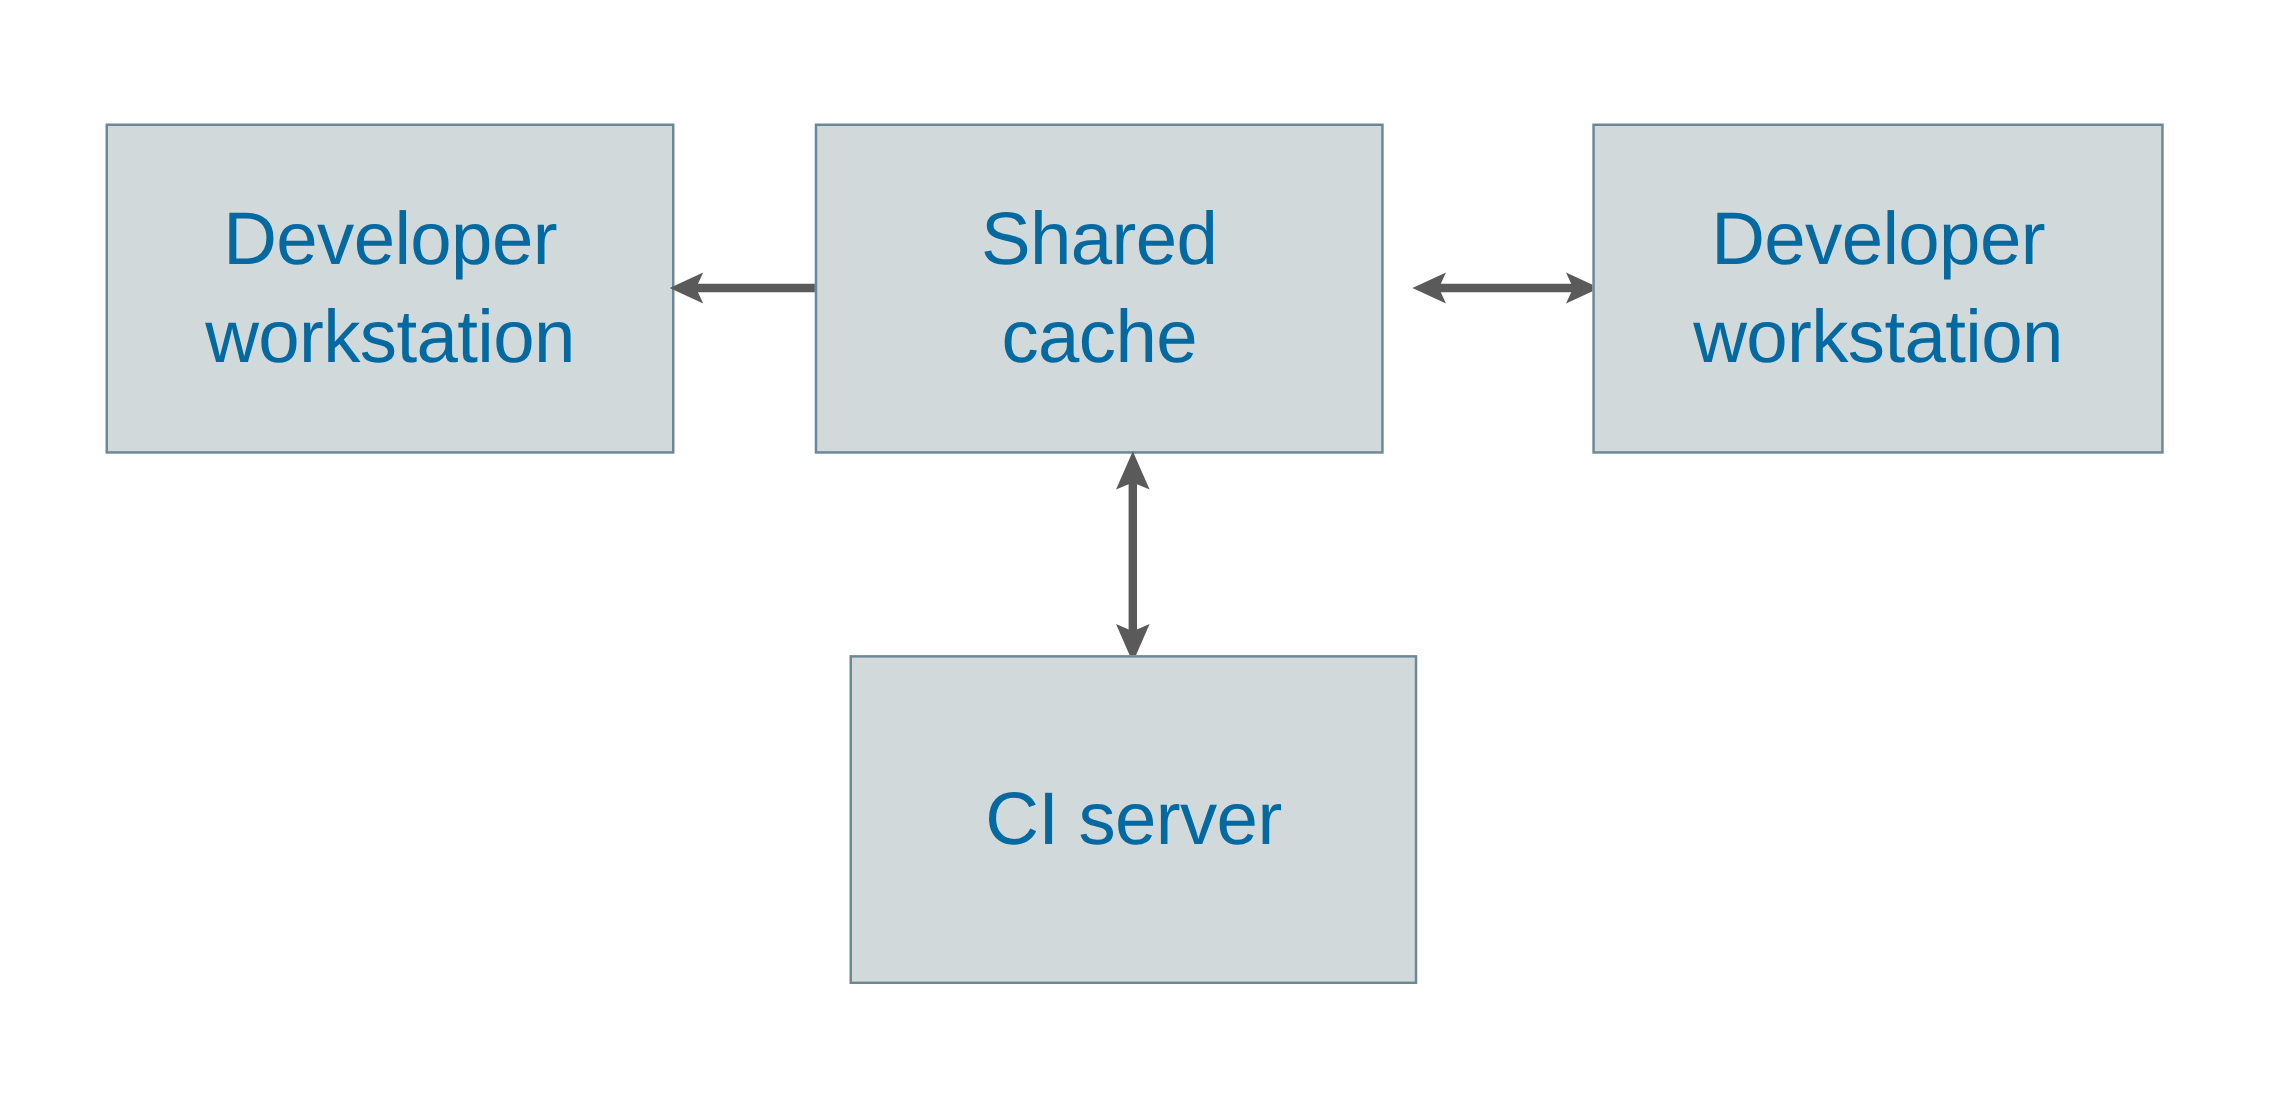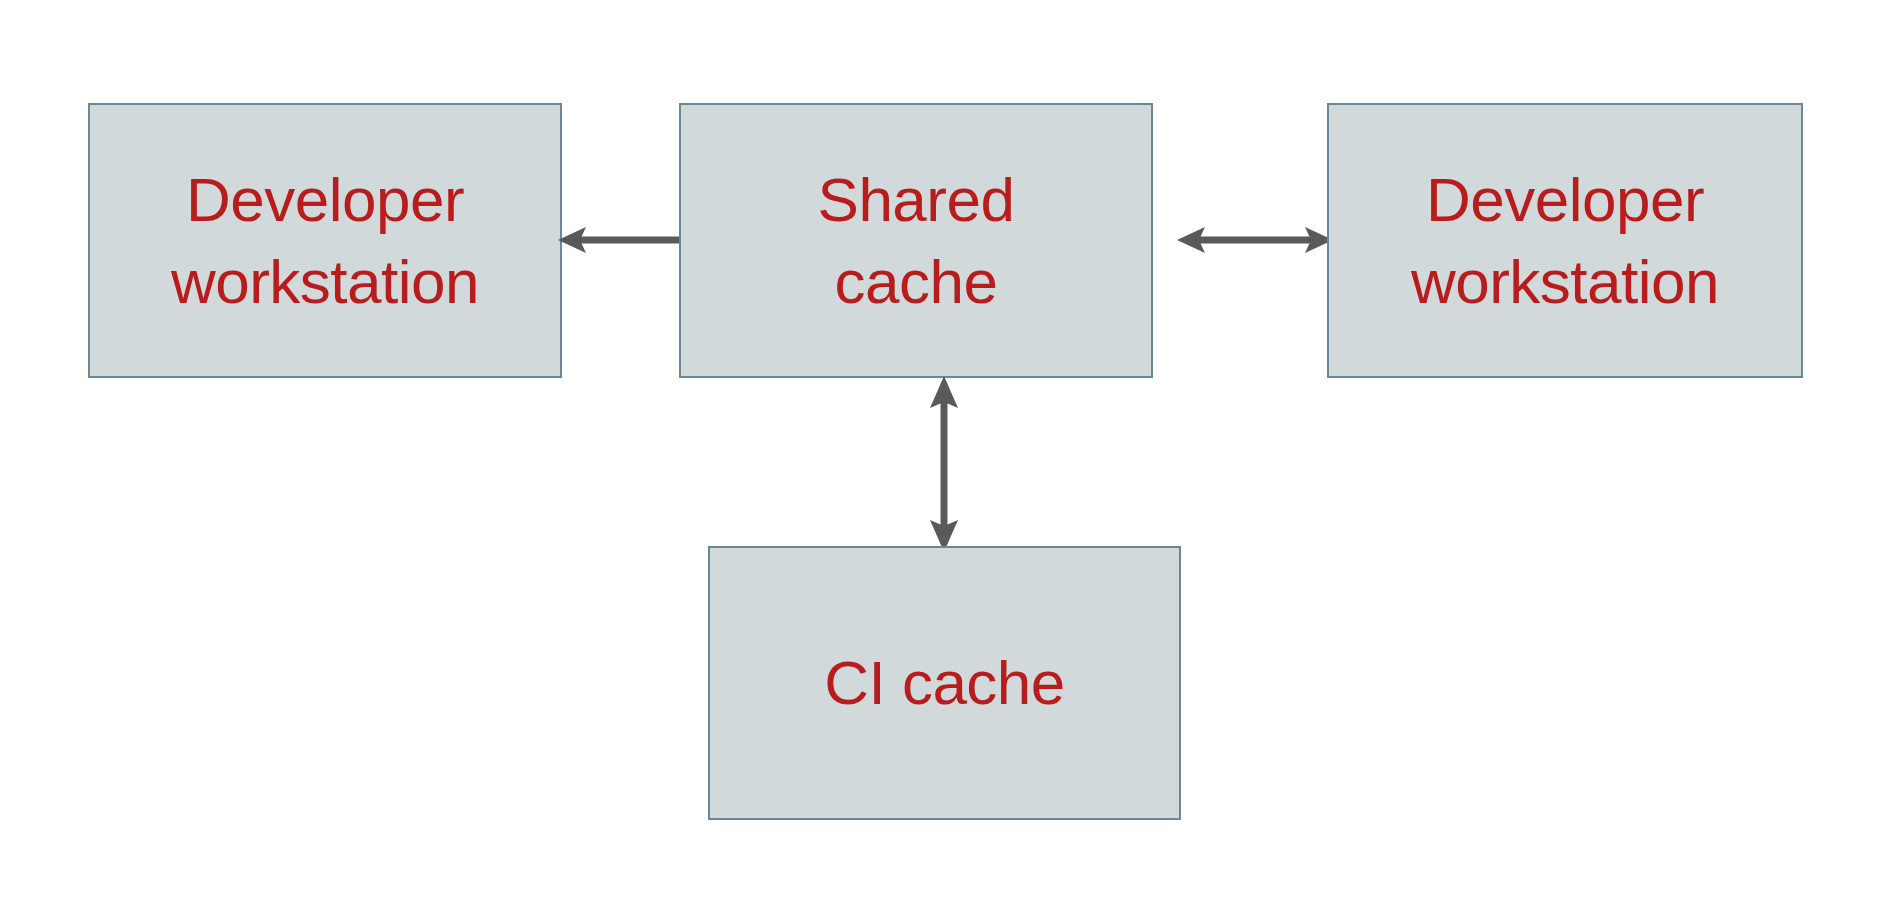--- a/index.html
+++ b/index.html
@@ -25,21 +25,21 @@
     border: 2px solid #6c8795;
     display: flex;
     align-items: center;
     justify-content: center;
     text-align: center;
   }
   .node-label {
     font-family: "Liberation Sans", sans-serif;
     font-size: 62px;
     line-height: 1.32;
-    color: #b91c1c;
+    color: #0369a1;
     font-weight: 400;
     letter-spacing: -0.5px;
     white-space: pre-line;
     padding: 0 8px;
   }
   
   #node-dev-left   { left: 88px;   top: 103px; width: 474px; height: 275px; }
   #node-shared     { left: 679px;  top: 103px; width: 474px; height: 275px; }
   #node-dev-right  { left: 1327px; top: 103px; width: 476px; height: 275px; }
   #node-ci         { left: 708px;  top: 546px; width: 473px; height: 274px; }
@@ -98,16 +98,16 @@
     <svg width="50" height="176" viewBox="0 0 50 176" aria-hidden="true">
       <g>
         <line x1="25" y1="16" x2="25" y2="160" stroke="#5a5a5a" stroke-width="7"></line>
         <polygon points="25,0 11,32 25,26 39,32" fill="#5a5a5a"></polygon>
         <polygon points="25,176 11,144 25,150 39,144" fill="#5a5a5a"></polygon>
       </g>
     </svg>
   </div>
 
   <div class="node" id="node-ci">
-    <span class="node-label">CI cache</span>
+    <span class="node-label">CI server</span>
   </div>
 
 </div>
 
 </body></html>

